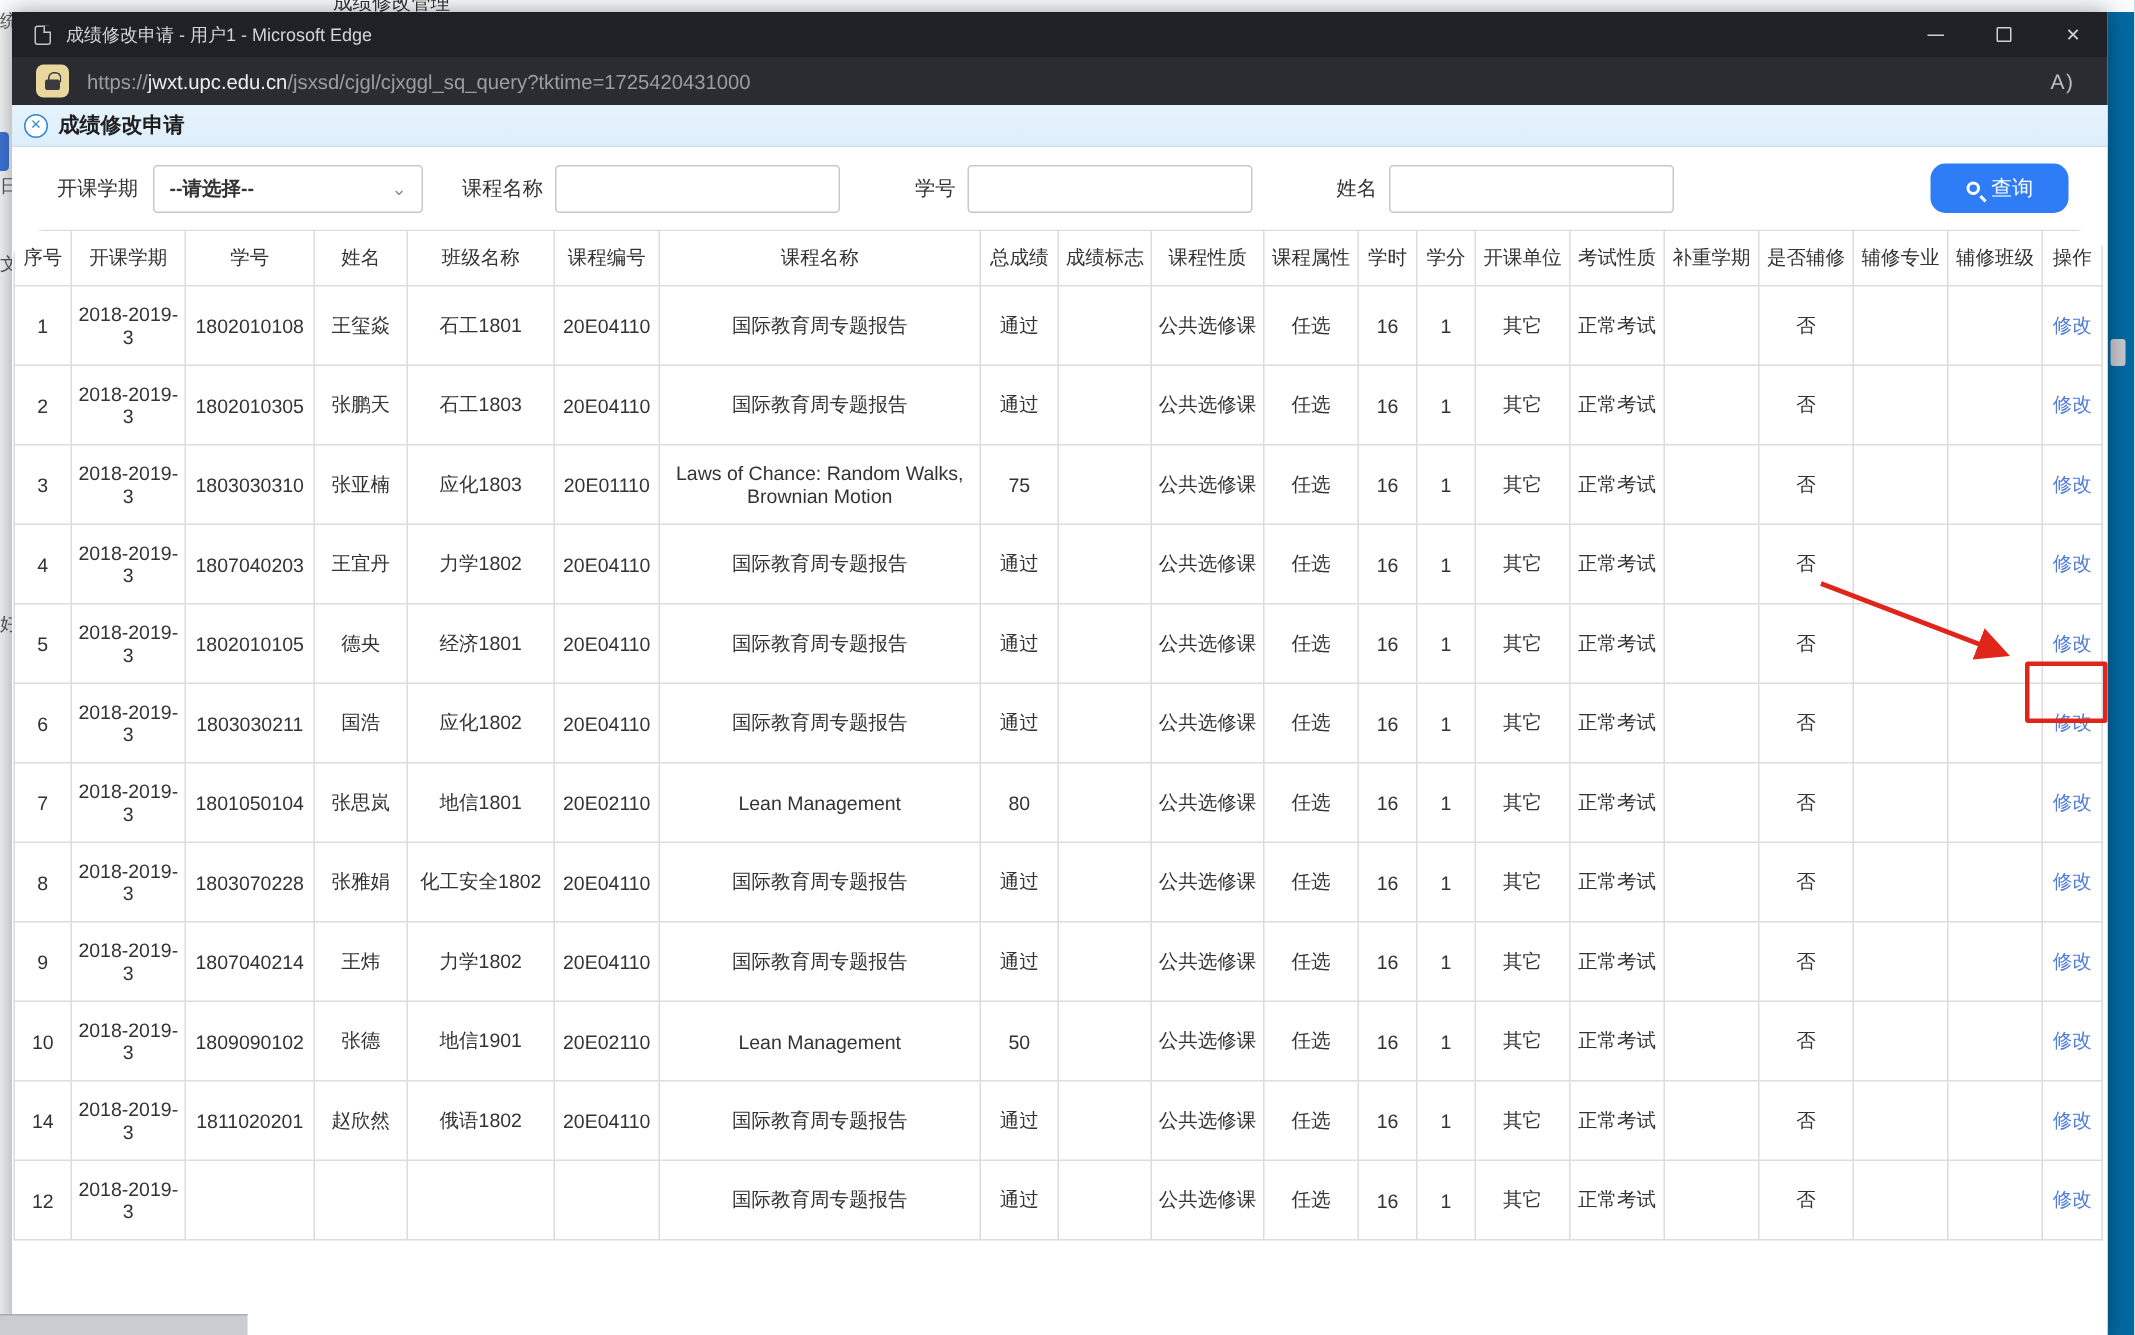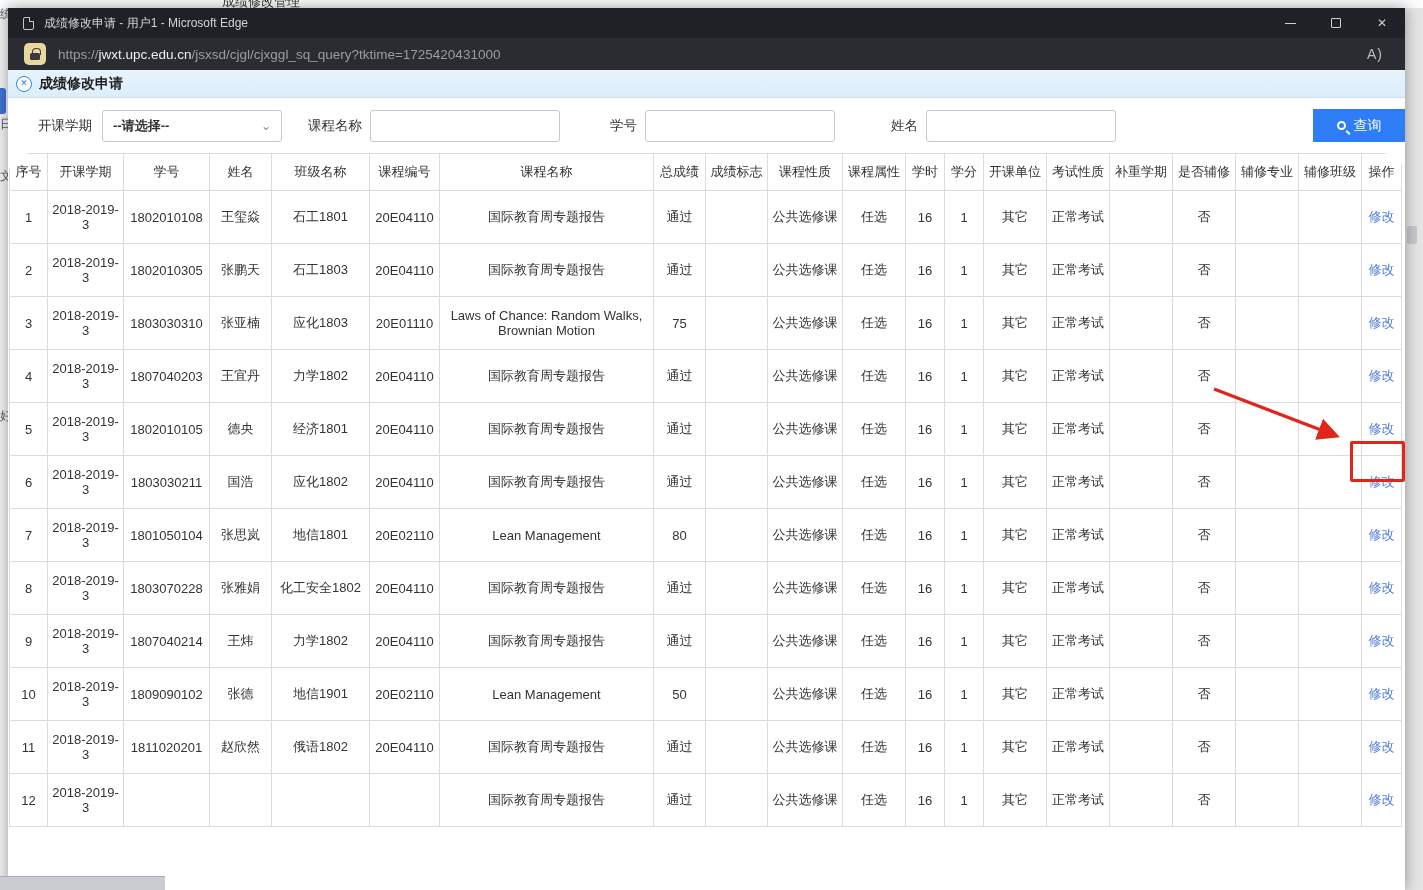--- a/index.html
+++ b/index.html
@@ -5,21 +5,21 @@
   :root{
     --accent-blue:#2e7df6;
     --link-blue:#4f7cd9;
     --annotation-red:#e0251b;
     --page-header-blue:#ddeefb;
     --titlebar-dark:#202127;
     --urlbar-dark:#2a2c31;
   }
   *{box-sizing:border-box;margin:0;padding:0;}
   body{margin:0;font-family:"Liberation Sans",sans-serif;}
-  .screen{position:relative;width:1423px;height:890px;background:#e5e5e5;overflow:hidden;}
+  .screen{position:relative;width:1423px;height:890px;background:#0369a1;overflow:hidden;}
 
   
   .top-strip{position:absolute;left:0;top:0;width:1423px;height:8px;background:#fbfcfd;overflow:hidden;}
   .top-strip-text{position:absolute;left:222px;top:-7px;font-size:13px;color:#333;white-space:nowrap;}
   .left-strip{position:absolute;left:0;top:8px;width:8px;height:868px;background:#f3f4f6;overflow:hidden;}
   .lg{position:absolute;left:0;font-size:12px;color:#555;}
   .lg.g0{top:-2px;} .lg.g1{top:108px;} .lg.g2{top:160px;} .lg.g3{top:400px;}
   .blue-sliver{position:absolute;left:0;top:80px;width:6px;height:26px;background:#3f74d6;border-radius:0 3px 3px 0;}
   .bottom-corner{position:absolute;left:0;top:876px;width:165px;height:14px;background:#caccd1;border-top:1px solid #aaacb1;z-index:40;}
   .right-sliver{position:absolute;left:1407px;top:226px;width:10px;height:18px;background:#c6c8cd;border-radius:2px;}
@@ -54,21 +54,21 @@
                 font-size:9px;line-height:1;display:flex;align-items:center;justify-content:center;flex:0 0 auto;}
   .page-title{margin-left:7px;font-size:14px;font-weight:bold;color:#1f1f1f;}
 
   .filters{height:55px;flex:0 0 auto;display:flex;align-items:center;padding-left:30px;}
   .filters label{font-size:13.5px;color:#333;white-space:nowrap;}
   .sel{width:180px;height:32px;border:1px solid #c8c8c8;border-radius:3px;margin-left:10px;display:flex;align-items:center;
        justify-content:space-between;padding:0 10px;font-size:13px;font-weight:bold;color:#333;background:#fff;cursor:pointer;}
   .chev{color:#8a8a8a;font-size:12px;font-weight:normal;}
   .txt{width:190px;height:32px;border:1px solid #c8c8c8;border-radius:3px;margin-left:8px;padding:0 8px;font-size:13px;color:#333;outline:none;}
   .ml-course{margin-left:26px;} .ml-sid{margin-left:50px;} .ml-name{margin-left:56px;}
-  .query-btn{margin-left:auto;width:92px;height:33px;background:var(--accent-blue);color:#fff;border:none;border-radius:0;
+  .query-btn{margin-left:auto;margin-right:26px;width:92px;height:33px;background:var(--accent-blue);color:#fff;border:none;border-radius:10px;
              font-size:14px;display:flex;align-items:center;justify-content:center;cursor:pointer;font-family:inherit;}
   .mag{width:9px;height:9px;border:2px solid #fff;border-radius:50%;position:relative;margin-right:8px;flex:0 0 auto;}
   .mag::after{content:"";position:absolute;width:2px;height:5px;background:#fff;transform:rotate(-45deg);left:8px;top:7px;}
 
   .table-wrap{flex:1;overflow:hidden;border-radius:23px;}
   table{width:1392px;margin-left:1px;border-collapse:collapse;table-layout:fixed;}
   th,td{border:1px solid #dcdcdc;text-align:center;font-size:13px;color:#333;padding:2px 3px;word-break:break-word;vertical-align:middle;}
   thead th{height:37px;font-weight:400;color:#333;background:#fff;}
   tbody td{height:53px;background:#fff;}
   .modify-link{color:var(--link-blue);cursor:pointer;text-decoration:none;}
@@ -409,21 +409,21 @@
                 <td>1</td>
                 <td>其它</td>
                 <td>正常考试</td>
                 <td></td>
                 <td>否</td>
                 <td></td>
                 <td></td>
                 <td><a class="modify-link">修改</a></td>
               </tr>
               <tr>
-                <td>11</td>
+                <td>14</td>
                 <td>2018-2019-3</td>
                 <td>1811020201</td>
                 <td>赵欣然</td>
                 <td>俄语1802</td>
                 <td>20E04110</td>
                 <td>国际教育周专题报告</td>
                 <td>通过</td>
                 <td></td>
                 <td>公共选修课</td>
                 <td>任选</td>

